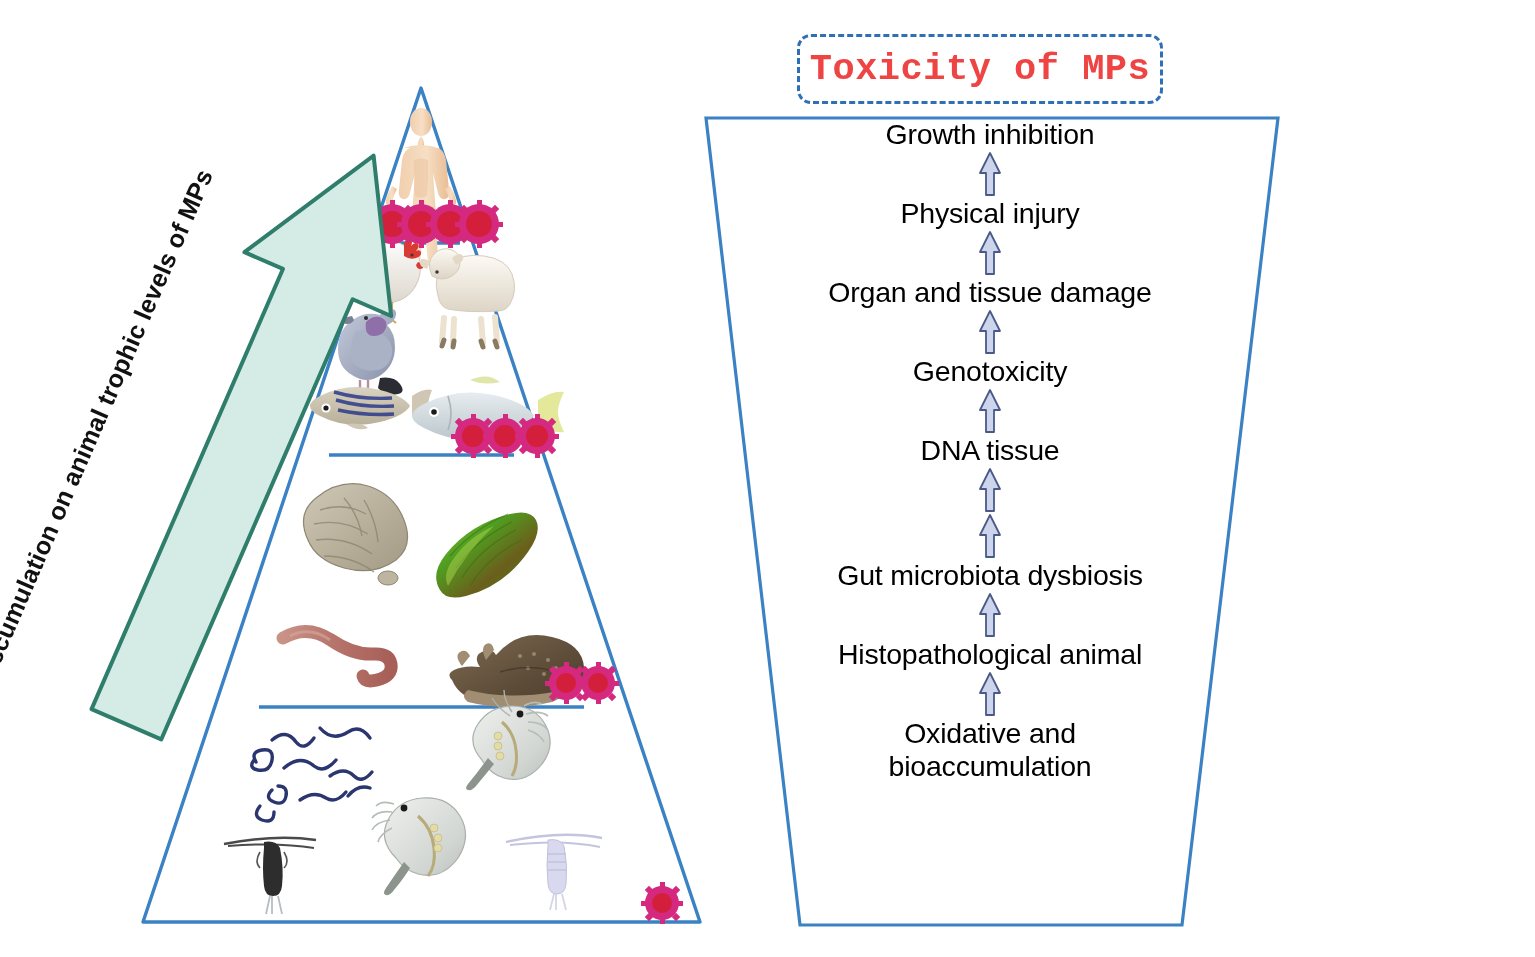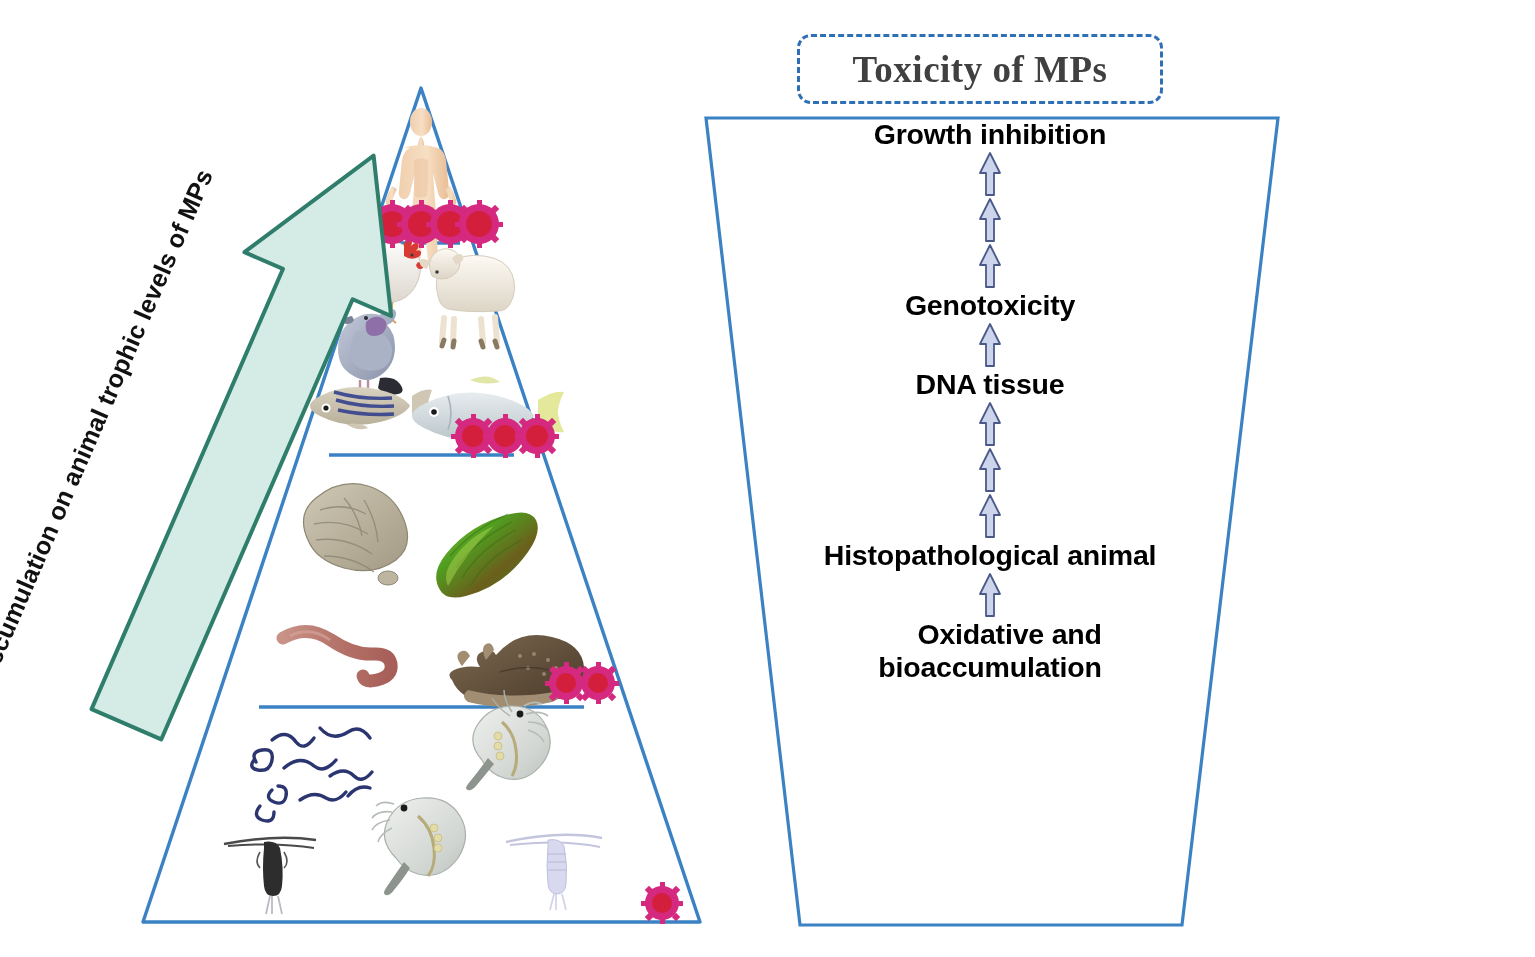--- a/index.html
+++ b/index.html
@@ -26,31 +26,31 @@
   #toxicity-panel{position:absolute;left:690px;top:0;width:845px;height:957px;}
   #toxicity-frame{position:absolute;left:0;top:0;}
 
   #toxicity-title-box{
     position:absolute;left:107px;top:34px;width:360px;height:64px;
     border:3px dashed #2f6fb5;border-radius:14px;
     display:flex;align-items:center;justify-content:center;
     background:#ffffff;
   }
   #toxicity-title{
-    font-family:Liberation Serif, serif;
-    font-size:37px;font-weight:bold;color:#404040;letter-spacing:.5px;
+    font-family:Liberation Mono, monospace;
+    font-size:37px;font-weight:bold;color:#ef4444;letter-spacing:.5px;
   }
 
   #toxicity-list{
     position:absolute;left:0;top:118px;width:600px;
     display:flex;flex-direction:column;align-items:center;
   }
   .tox-item{
-    font-size:28.5px;font-weight:bold;color:#000;
-    text-align:right;line-height:1.16;white-space:pre-line;
+    font-size:28.5px;font-weight:normal;color:#000;
+    text-align:center;line-height:1.16;white-space:pre-line;
     letter-spacing:-.2px;
   }
   .tox-arrow{display:block;}
 </style>
 </head>
 <body>
 
 <div id="stage">
 
   <div id="pyramid-panel">
@@ -475,37 +475,40 @@
 
     <div id="toxicity-title-box">
       <span id="toxicity-title">Toxicity of MPs</span>
     </div>
 
     <div id="toxicity-list">
       <div class="tox-item">Growth inhibition</div>
       <svg class="tox-arrow" width="26" height="46" viewBox="0 0 26 46">
         <path d="M13 2 L23 22 L17 22 L17 44 L9 44 L9 22 L3 22 Z" fill="#ccd5ec" stroke="#4a5a87" stroke-width="1.8" stroke-linejoin="round"></path>
       </svg>
-      <svg class="tox-arrow" width="26" height="46" viewBox="0 0 26 46">
-        <path d="M13 2 L23 22 L17 22 L17 44 L9 44 L9 22 L3 22 Z" fill="#ccd5ec" stroke="#4a5a87" stroke-width="1.8" stroke-linejoin="round"></path>
-      </svg>
+      <div class="tox-item">Physical injury</div>
+      <svg class="tox-arrow" width="26" height="46" viewBox="0 0 26 46">
+        <path d="M13 2 L23 22 L17 22 L17 44 L9 44 L9 22 L3 22 Z" fill="#ccd5ec" stroke="#4a5a87" stroke-width="1.8" stroke-linejoin="round"></path>
+      </svg>
+      <div class="tox-item">Organ and tissue damage</div>
       <svg class="tox-arrow" width="26" height="46" viewBox="0 0 26 46">
         <path d="M13 2 L23 22 L17 22 L17 44 L9 44 L9 22 L3 22 Z" fill="#ccd5ec" stroke="#4a5a87" stroke-width="1.8" stroke-linejoin="round"></path>
       </svg>
       <div class="tox-item">Genotoxicity</div>
       <svg class="tox-arrow" width="26" height="46" viewBox="0 0 26 46">
         <path d="M13 2 L23 22 L17 22 L17 44 L9 44 L9 22 L3 22 Z" fill="#ccd5ec" stroke="#4a5a87" stroke-width="1.8" stroke-linejoin="round"></path>
       </svg>
       <div class="tox-item">DNA tissue</div>
       <svg class="tox-arrow" width="26" height="46" viewBox="0 0 26 46">
         <path d="M13 2 L23 22 L17 22 L17 44 L9 44 L9 22 L3 22 Z" fill="#ccd5ec" stroke="#4a5a87" stroke-width="1.8" stroke-linejoin="round"></path>
       </svg>
       <svg class="tox-arrow" width="26" height="46" viewBox="0 0 26 46">
         <path d="M13 2 L23 22 L17 22 L17 44 L9 44 L9 22 L3 22 Z" fill="#ccd5ec" stroke="#4a5a87" stroke-width="1.8" stroke-linejoin="round"></path>
       </svg>
+      <div class="tox-item">Gut microbiota dysbiosis</div>
       <svg class="tox-arrow" width="26" height="46" viewBox="0 0 26 46">
         <path d="M13 2 L23 22 L17 22 L17 44 L9 44 L9 22 L3 22 Z" fill="#ccd5ec" stroke="#4a5a87" stroke-width="1.8" stroke-linejoin="round"></path>
       </svg>
       <div class="tox-item">Histopathological animal</div>
       <svg class="tox-arrow" width="26" height="46" viewBox="0 0 26 46">
         <path d="M13 2 L23 22 L17 22 L17 44 L9 44 L9 22 L3 22 Z" fill="#ccd5ec" stroke="#4a5a87" stroke-width="1.8" stroke-linejoin="round"></path>
       </svg>
       <div class="tox-item">Oxidative and
 bioaccumulation</div>
     </div>

